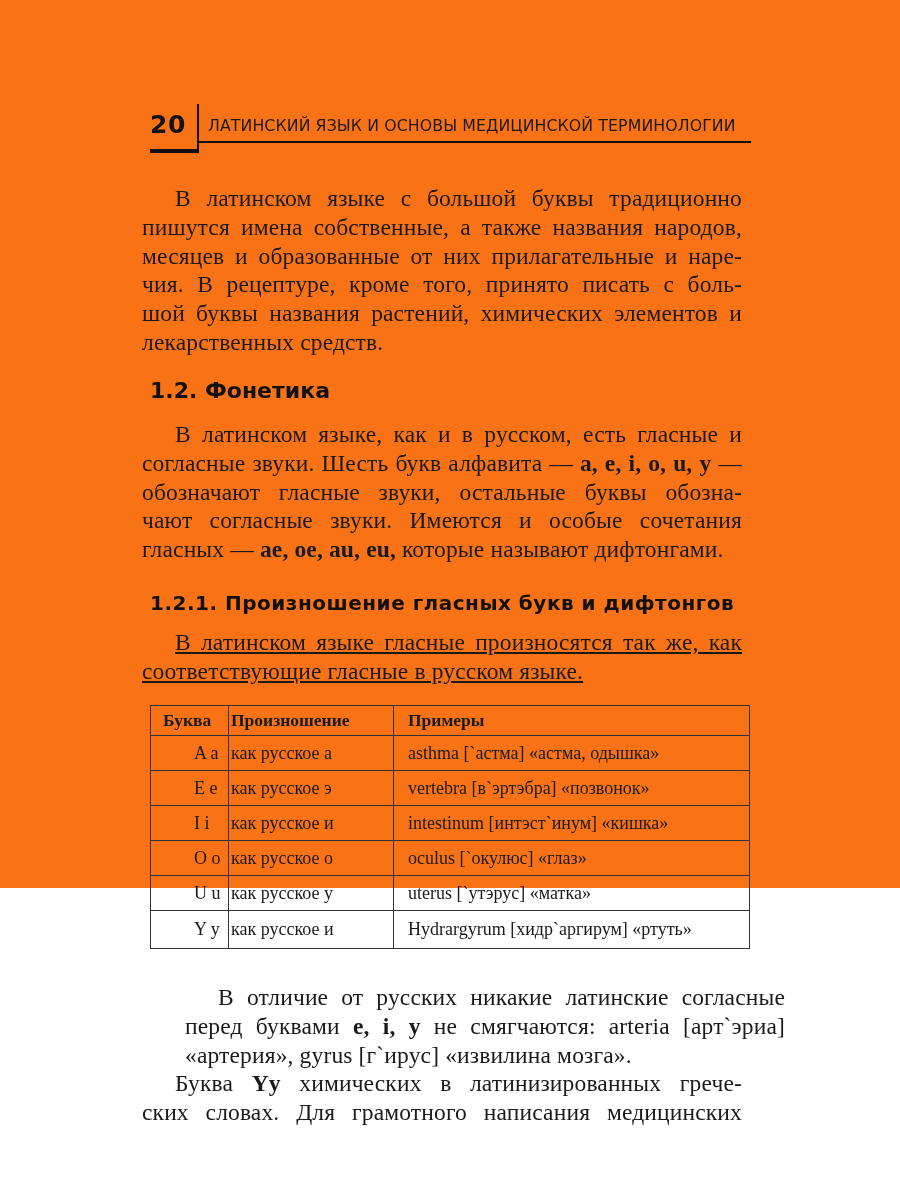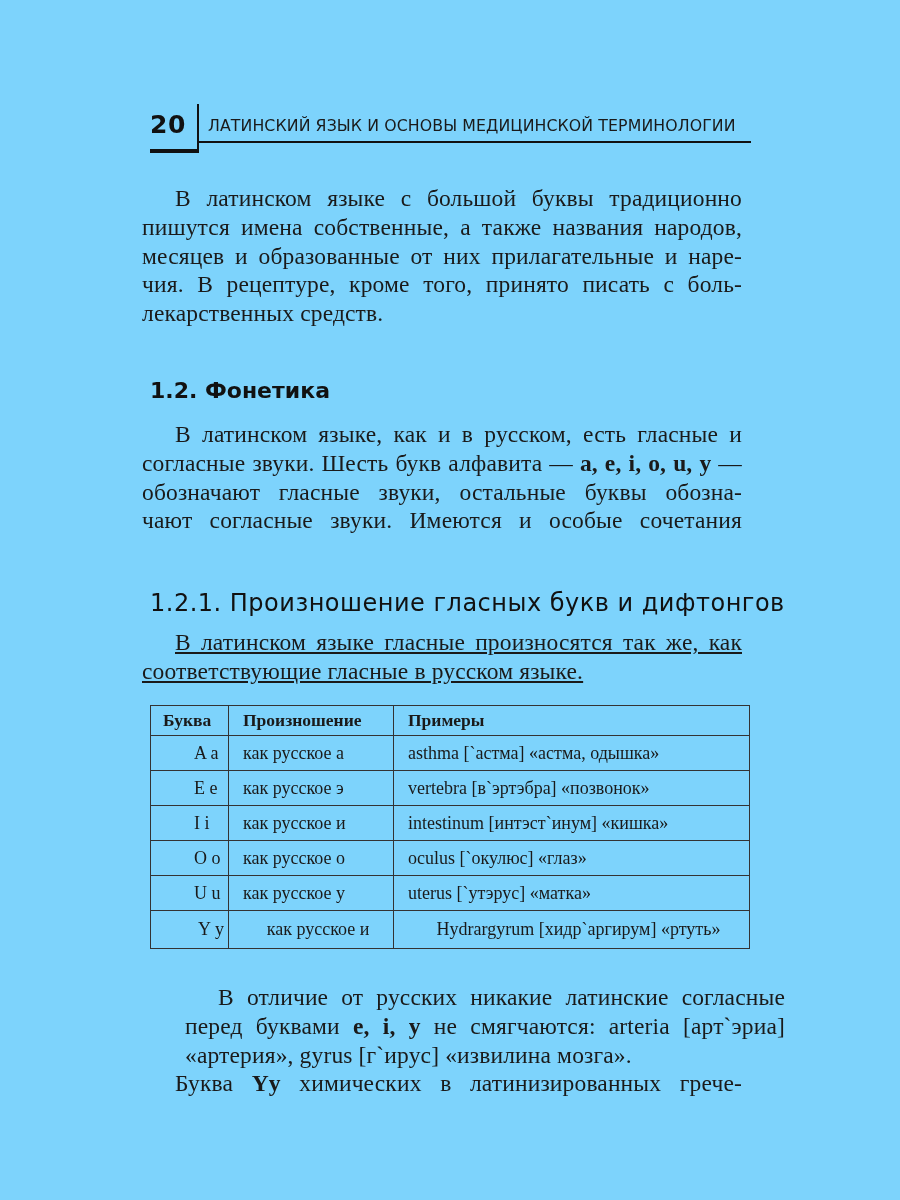--- a/index.html
+++ b/index.html
@@ -1,17 +1,17 @@
 <!DOCTYPE html>
 <html><head>
   <meta charset="utf-8">
   <style>
     html, body { margin: 0; padding: 0; background: #ffffff; }
     body { width: 900px; height: 1200px; position: relative; overflow: hidden; color: #1a1a1a; }
-    .page { position: absolute; left: 0; top: 0; width: 900px; height: 1200px; background: #7dd3fc; }
+    .page { position: absolute; left: 0; top: 0; width: 900px; height: 888px; background: #f97316; }
 
     
     .rh-num {
       position: absolute; left: 150px; top: 110px; width: 44px;
       font-family: "DejaVu Sans", sans-serif; font-weight: bold; font-size: 25px; line-height: 30px;
       color: #111; letter-spacing: 0.5px;
     }
     .rh-num-rule { position: absolute; left: 150px; top: 149px; width: 49px; height: 4px; background: #111; }
     .rh-vbar { position: absolute; left: 197px; top: 104px; width: 2px; height: 49px; background: #111; }
     .rh-title {
@@ -31,64 +31,66 @@
     .txt .ln.last { text-align-last: left; }
     .txt .ln.ind { padding-left: 33px; }
     .txt b { font-weight: bold; }
 
     .h2 {
       position: absolute; left: 150px; width: 600px; top: 376px; text-align: left;
       font-family: "DejaVu Sans", sans-serif; font-weight: bold; font-size: 22px; line-height: 30px; color: #111;
     }
     .h3 {
       position: absolute; left: 150px; width: 600px; top: 589px;
-      font-family: "DejaVu Sans", sans-serif; font-weight: normal; font-size: 24px; line-height: 28px; color: #111;
+      font-family: "DejaVu Sans", sans-serif; font-weight: bold; font-size: 20px; line-height: 28px; color: #111;
       letter-spacing: 0.5px; white-space: nowrap;
     }
 
     
     table.vt {
       position: absolute; left: 150px; top: 705px; width: 600px; border-collapse: collapse;
       font-family: "Liberation Serif", "DejaVu Serif", serif; color: #1a1a1a;
     }
     table.vt td, table.vt th { border: 1.5px solid #333; padding: 0 0 0 12px; text-align: left; font-size: 18px; white-space: nowrap; }
     table.vt th { font-weight: bold; font-size: 17.5px; height: 29px; }
     table.vt td { height: 34px; padding-left: 43px; }
-    table.vt tr.last td { height: 37px; text-align: center; }
+    table.vt tr.last td { height: 37px; }
     table.vt col.c1 { width: 78px; }
     table.vt col.c2 { width: 165px; }
-    table.vt td.c2, table.vt th.c2 { padding-left: 14px; }
+    table.vt td.c2, table.vt th.c2 { padding-left: 2px; }
     table.vt td.c3, table.vt th.c3 { padding-left: 14px; }
   </style>
 </head>
 <body>
 
 <div class="page">
 
   <div class="rh-num">20</div>
   <div class="rh-num-rule"></div>
   <div class="rh-vbar"></div>
   <div class="rh-title">ЛАТИНСКИЙ  ЯЗЫК  И ОСНОВЫ МЕДИЦИНСКОЙ ТЕРМИНОЛОГИИ</div>
   <div class="rh-rule"></div>
 
   <div class="txt" style="top:184px;">
     <span class="ln ind">В латинском языке с большой буквы традиционно</span>
     <span class="ln">пишутся имена собственные, а также названия народов,</span>
     <span class="ln">месяцев и образованные от них прилагательные и наре-</span>
     <span class="ln">чия. В рецептуре, кроме того, принято писать с боль-</span>
+    <span class="ln">шой буквы названия растений, химических элементов и</span>
     <span class="ln last">лекарственных средств.</span>
   </div>
 
   <div class="h2">1.2. Фонетика</div>
 
   <div class="txt" style="top:420px;">
     <span class="ln ind">В латинском языке, как и в русском, есть гласные и</span>
     <span class="ln"><span>согласные звуки. Шесть букв алфавита — </span><b>a, e, i, o, u, y</b><span> —</span></span>
     <span class="ln">обозначают гласные звуки, остальные буквы обозна-</span>
     <span class="ln">чают согласные звуки. Имеются и особые сочетания</span>
+    <span class="ln last"><span>гласных — </span><b>ae, oe, au, eu,</b><span> которые называют дифтонгами.</span></span>
   </div>
 
   <div class="h3">1.2.1. Произношение гласных букв и дифтонгов</div>
 
   <div class="txt" style="top:628px;text-decoration:underline;">
     <span class="ln ind">В латинском языке гласные произносятся так же, как</span>
     <span class="ln last">соответствующие гласные в русском языке.</span>
   </div>
 
   <table class="vt">
@@ -139,15 +141,16 @@
   </table>
 
   <div class="txt" style="top:983px;margin-left:43px;">
     <span class="ln ind">В отличие от русских никакие латинские согласные</span>
     <span class="ln"><span>перед буквами </span><b>e, i, y</b><span> не смягчаются: arteria [арт`эриа]</span></span>
     <span class="ln last">«артерия», gyrus [г`ирус] «извилина мозга».</span>
   </div>
 
   <div class="txt" style="top:1069px;">
     <span class="ln ind"><span>Буква </span><b>Yy</b><span> химических в латинизированных грече-</span></span>
+    <span class="ln">ских словах. Для грамотного написания медицинских</span>
   </div>
 
 </div>
 
 </body></html>

